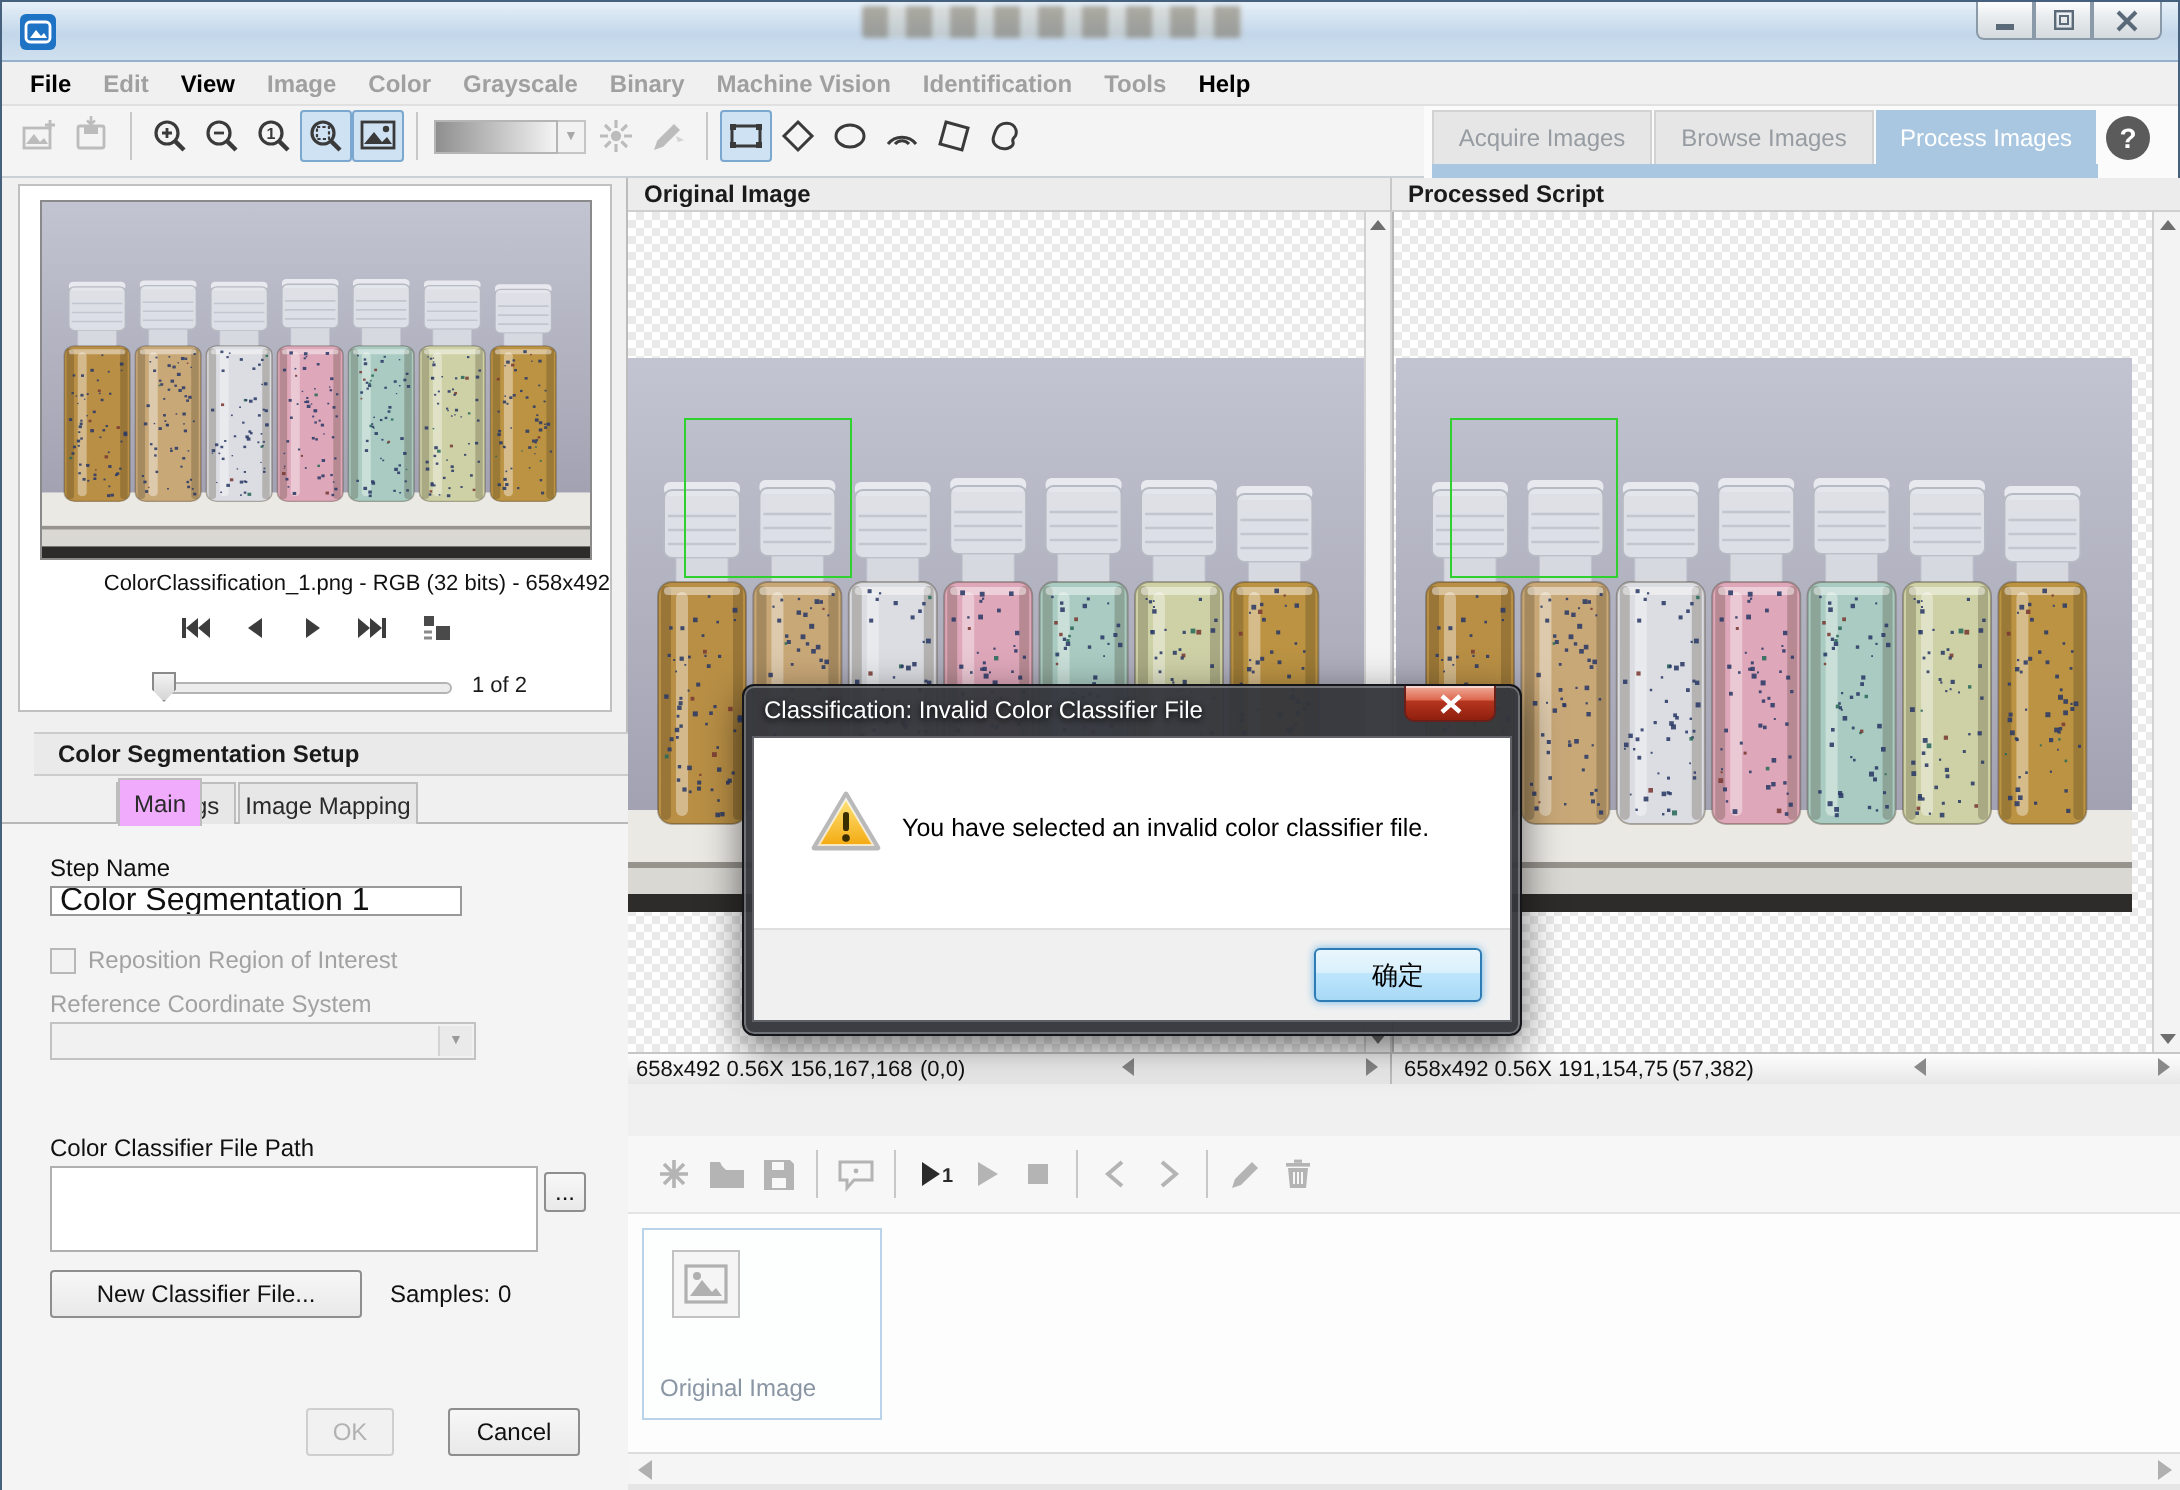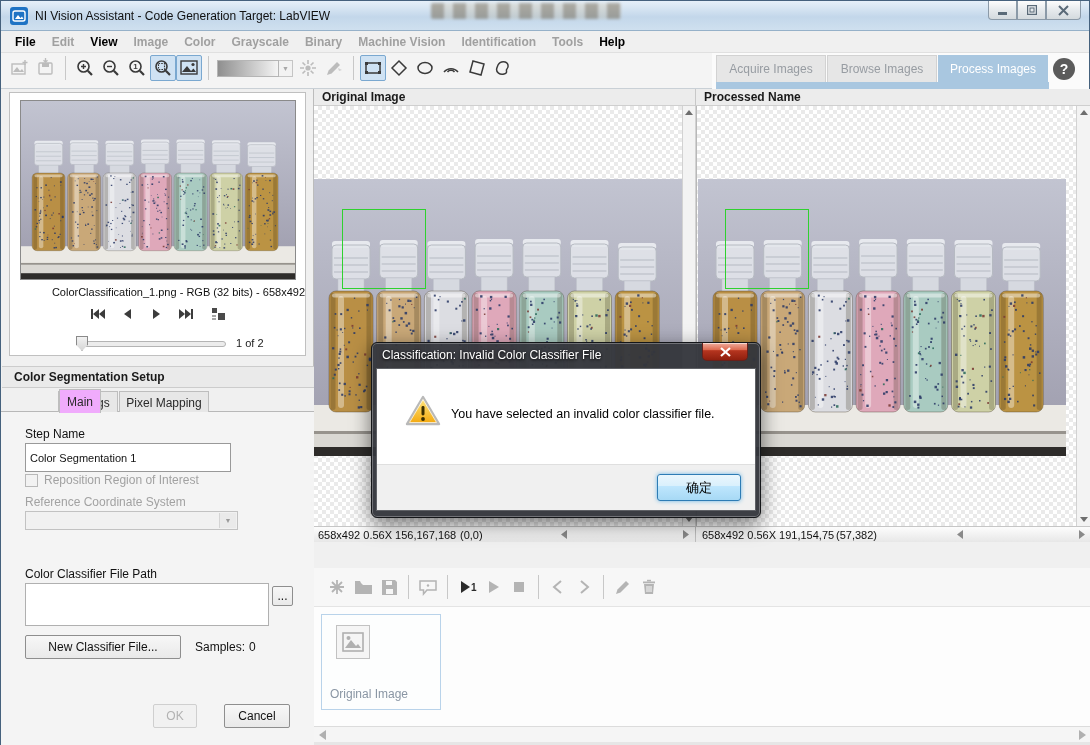--- a/index.html
+++ b/index.html
@@ -48,31 +48,31 @@
   .thumb{position:absolute;left:10px;top:7px;width:276px;height:180px;border:1px solid #8a8a8a;overflow:hidden;}
   .thumb svg{display:block;width:100%;height:100%;}
   .caption{position:absolute;left:0;top:193px;width:100%;text-align:right;font-size:11px;color:#111;}
   .navrow{position:absolute;left:0;top:214px;width:100%;display:flex;justify-content:center;align-items:center;gap:16px;}
   .navb{color:#3c3c3c;display:flex;align-items:center;}
   .sliderrow{position:absolute;left:0;top:243px;width:100%;height:16px;}
   .slider-track{position:absolute;left:70px;top:5px;width:146px;height:6px;background:#ececec;border:1px solid #b4b4b4;border-radius:3px;}
   .slider-thumb{position:absolute;left:66px;top:0px;width:12px;height:15px;background:linear-gradient(#f2f2f2,#d6d6d6);
     border:1px solid #8a8a8a;clip-path:polygon(0 0,100% 0,100% 58%,50% 100%,0 58%);}
   .posnum{position:absolute;left:226px;top:1px;font-size:11px;}
-  .sec-hdr{position:absolute;left:1px;width:313px;height:22px;background:#eaeaea;border-top:1px solid #cccccc;border-bottom:1px solid #cccccc;
+  .sec-hdr{position:absolute;left:16px;width:313px;height:22px;background:#eaeaea;border-top:1px solid #cccccc;border-bottom:1px solid #cccccc;
     font-weight:bold;font-size:12px;line-height:21px;padding-left:12px;}
   .setup-hdr{top:277px;}
   .subtabs{position:absolute;left:0;top:299px;width:313px;height:24px;border-bottom:1px solid #b8b8b8;background:#f0f0f0;}
   .stab{position:absolute;top:3px;height:22px;background:#e7e7e7;border:1px solid #bdbdbd;border-bottom:none;
     display:flex;align-items:center;justify-content:center;font-size:12px;color:#2a2a2a;}
   .stab.active{top:1px;height:24px;background:#f0abfc;z-index:2;margin-left:44px;}
   .setup-body{position:absolute;left:0;top:323px;width:313px;height:334px;background:#f4f4f4;}
   .lbl{position:absolute;font-size:12px;color:#111;}
   .lbl.dis{color:#a2a2a2;}
-  .tinput{position:absolute;height:29px;border:1px solid #999;background:#fff;font-size:11px;padding:1px 4px;
+  .tinput{position:absolute;height:15px;border:1px solid #999;background:#fff;font-size:16px;padding:1px 4px;
     font-family:"Liberation Sans","DejaVu Sans",sans-serif;color:#111;}
   .chkrow{position:absolute;display:flex;align-items:center;gap:6px;}
   .chk{width:13px;height:13px;border:1px solid #b8b8b8;background:#f2f2f2;}
   .ddown{position:absolute;height:19px;border:1px solid #c2c2c2;background:#f1f1f1;}
   .dd-arr{position:absolute;right:1px;top:1px;bottom:1px;width:17px;background:#eaeaea;border-left:1px solid #d4d4d4;
     color:#9a9a9a;font-size:7px;display:flex;align-items:center;justify-content:center;}
   .pathbox{position:absolute;border:1px solid #b0b0b0;background:#fff;}
   .btn{position:absolute;border:1px solid #8e8e8e;background:linear-gradient(#f7f7f7,#e9e9e9);font-size:12px;
     display:flex;align-items:center;justify-content:center;border-radius:2px;color:#111;}
   .btn.dis{border-color:#cfcfcf;background:#f1f1f1;color:#b2b2b2;}
@@ -133,21 +133,20 @@
 <div class="win">
 
   <div class="titlebar">
     <span class="appicon">
       <svg width="18" height="18" viewBox="0 0 18 18">
           <rect width="18" height="18" rx="3" fill="#1e73c4"></rect>
           <rect x="3" y="4" width="12" height="10" rx="2" fill="none" stroke="#fff" stroke-width="1.4"></rect>
           <path d="M5 12l3-4 2.5 3 1.5-1.5 1.5 2.5z" fill="#fff"></path>
         </svg>
     </span>
-    <span class="title-text">NI Vision Assistant - Code Generation Target: LabVIEW</span>
     <span class="ghost"></span>
     <span class="winbtns">
       <span class="wbtn">
           <svg width="10" height="9">
             <rect x="0" y="6" width="9" height="3" fill="#5a6a78"></rect>
           </svg>
         </span>
       <span class="wbtn">
           <svg width="10" height="10">
             <rect x="0.5" y="0.5" width="9" height="9" fill="none" stroke="#5a6a78" stroke-width="1.4"></rect>
@@ -820,21 +819,21 @@
         <div class="slider-thumb"></div>
         <div class="posnum">1 of 2</div>
       </div>
     </div>
 
     <div class="sec-hdr setup-hdr">Color Segmentation Setup</div>
 
     <div class="subtabs">
       <div class="stab active" style="left:14px;width:42px;">Main</div>
       <div class="stab" style="left:57px;width:60px;">Settings</div>
-      <div class="stab" style="left:118px;width:90px;">Pixel Mapping</div>
+      <div class="stab" style="left:118px;width:90px;">Image Mapping</div>
     </div>
 
     <div class="setup-body">
       <div class="lbl" style="left:24px;top:15px;">Step Name</div>
       <input class="tinput" style="left: 24px; top: 31px; width: 206px;" value="Color Segmentation 1">
       <div class="chkrow" style="left:24px;top:61px;">
         <span class="chk"></span>
         <span class="lbl dis" style="position:static;">Reposition Region of Interest</span>
       </div>
       <div class="lbl dis" style="left:24px;top:83px;">Reference Coordinate System</div>
@@ -848,21 +847,21 @@
       <span class="lbl" style="left:194px;top:228px;">Samples:</span>
       <span class="lbl" style="left:248px;top:228px;">0</span>
       <div class="btn dis" style="left:152px;top:292px;width:44px;height:24px;">OK</div>
       <div class="btn" style="left:223px;top:292px;width:66px;height:24px;">Cancel</div>
     </div>
   </div>
 
   <div class="rightregion">
     <div class="pane-hdrs">
       <div class="phdr" style="left:0;width:382px;border-right:1px solid #c8c8c8;">Original Image</div>
-      <div class="phdr" style="left:382px;width:395px;">Processed Name</div>
+      <div class="phdr" style="left:382px;width:395px;">Processed Script</div>
     </div>
     <div class="panes">
       <div class="checker" style="position:absolute;left:0;top:0;width:368px;height:420px;"></div>
       <div class="vscroll" style="left:368px;">
         <span class="varr" style="top:0;">
             <svg width="8" height="6">
               <path d="M4 0L0 5h8z" fill="currentColor"></path>
             </svg>
           </span>
         <span class="varr" style="bottom:0;">

